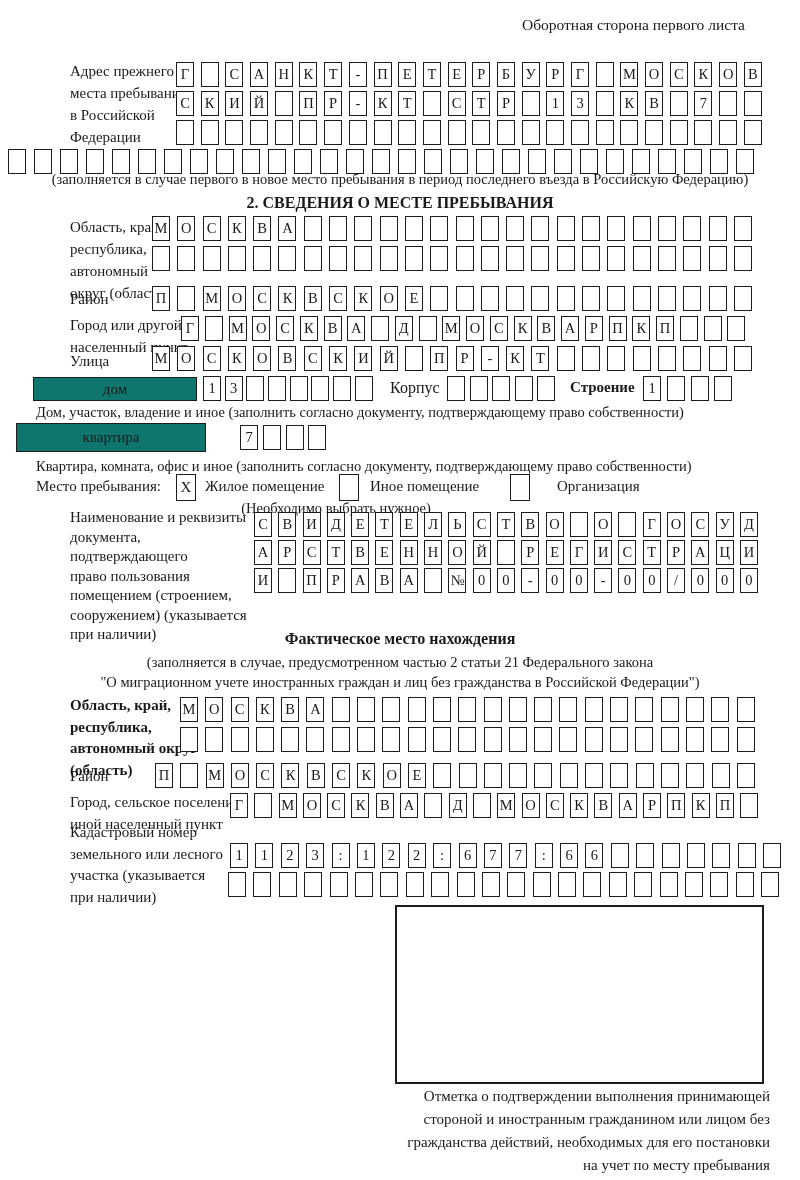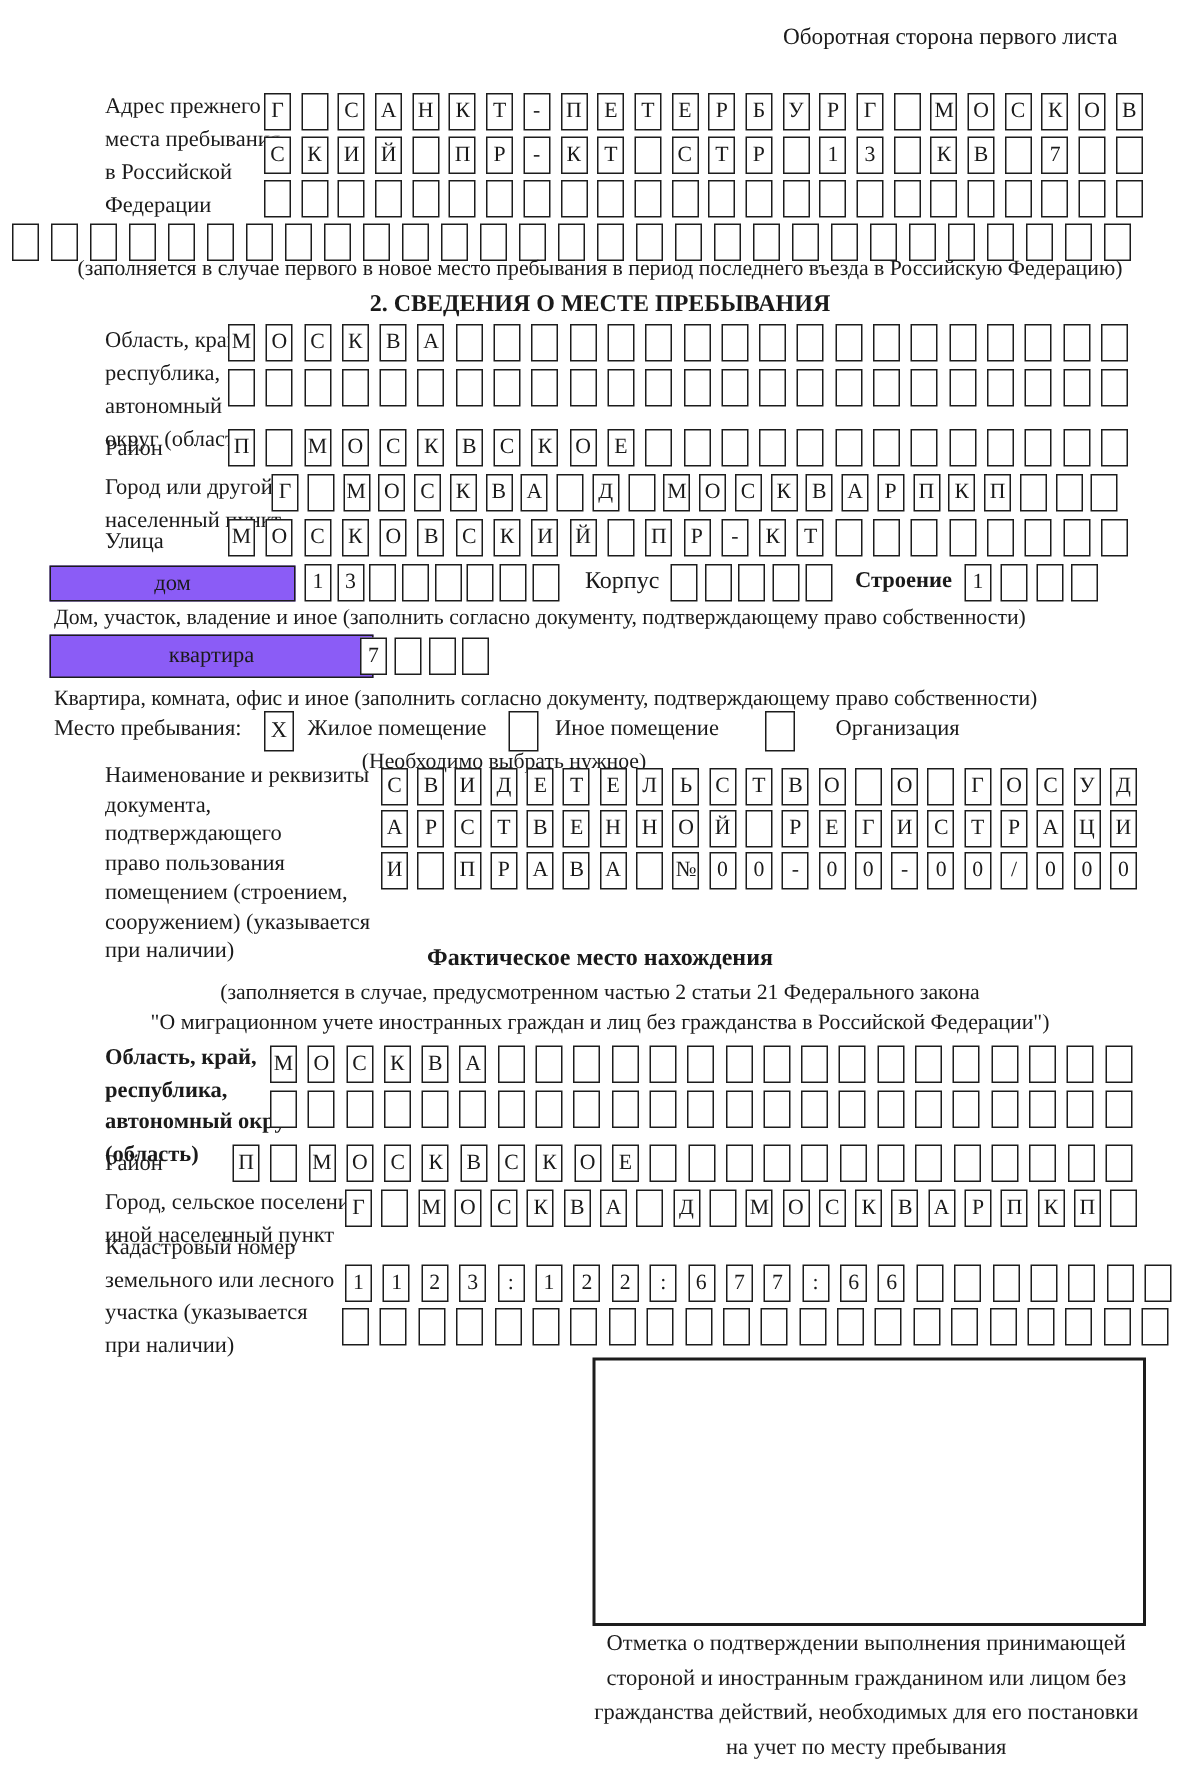--- a/index.html
+++ b/index.html
@@ -17,21 +17,21 @@
   .cells{position:absolute;display:flex;}
   .cell{
     flex:0 0 auto;box-sizing:border-box;width:18px;height:25px;
     border:1.6px solid #1c1c1c;margin-right:var(--g,6.7px);
     display:flex;align-items:center;justify-content:center;
     font-size:14.5px;background:#fff;
   }
   .cb{width:20px;height:27px;font-size:15px;}
   .big-label{
     position:absolute;box-sizing:border-box;border:1.6px solid #1c1c1c;
-    display:flex;align-items:center;justify-content:center;font-size:15px;background:#8b5cf6;
+    display:flex;align-items:center;justify-content:center;font-size:15px;background:#0f766e;
   }
   .stamp-box{position:absolute;border:2px solid #1c1c1c;background:#fff;}
 </style>
 </head>
 <body>
 
 <div class="abs" style="top:16px;left:400px;width:345px;text-align:right;font-size:15.5px;">Оборотная сторона первого листа</div>
 
 <div class="abs lbl" style="left:70px;top:60px;width:120px;">Адрес прежнего
 места пребывания
@@ -313,21 +313,21 @@
   </div>
 <div class="abs" style="left:570px;top:379px;font-size:15px;font-weight:bold;">Строение</div>
 <div class="cells" style="left:643px;top:376px;--g:5.75px;">
     <span class="cell">1</span>
     <span class="cell"></span>
     <span class="cell"></span>
     <span class="cell"></span>
   </div>
 <div class="abs note" style="left:36px;top:404px;">Дом, участок, владение и иное (заполнить согласно документу, подтверждающему право собственности)</div>
 
-<div class="big-label" style="left:33px;top:423px;width:216px;height:29px;">квартира</div>
+<div class="big-label" style="left:16px;top:423px;width:190px;height:29px;">квартира</div>
 <div class="cells" style="left:240px;top:425px;--g:4.75px;">
     <span class="cell">7</span>
     <span class="cell"></span>
     <span class="cell"></span>
     <span class="cell"></span>
   </div>
 <div class="abs note" style="left:36px;top:458px;">Квартира, комната, офис и иное (заполнить согласно документу, подтверждающему право собственности)</div>
 
 <div class="abs" style="left:36px;top:478px;font-size:15px;">Место пребывания:</div>
 <span class="cell cb" style="position:absolute;left:176px;top:474px;">X</span>
@@ -575,16 +575,16 @@
     <span class="cell"></span>
     <span class="cell"></span>
     <span class="cell"></span>
     <span class="cell"></span>
     <span class="cell"></span>
     <span class="cell"></span>
     <span class="cell"></span>
   </div>
 
 <div class="stamp-box" style="left:395px;top:905px;width:365px;height:175px;"></div>
-<div class="abs" style="left:385px;top:1085px;width:385px;text-align:center;font-size:15px;line-height:23px;white-space:pre-line;">Отметка о подтверждении выполнения принимающей
+<div class="abs" style="left:385px;top:1085px;width:385px;text-align:right;font-size:15px;line-height:23px;white-space:pre-line;">Отметка о подтверждении выполнения принимающей
 стороной и иностранным гражданином или лицом без
 гражданства действий, необходимых для его постановки
 на учет по месту пребывания</div>
 
 </body></html>

